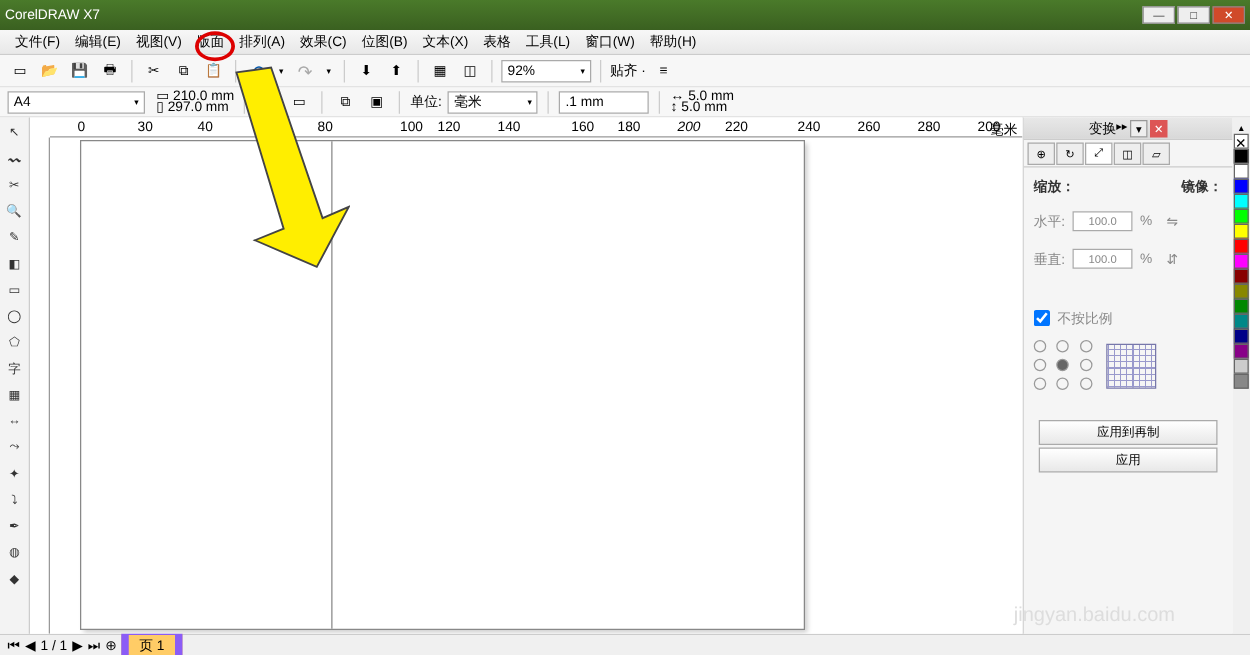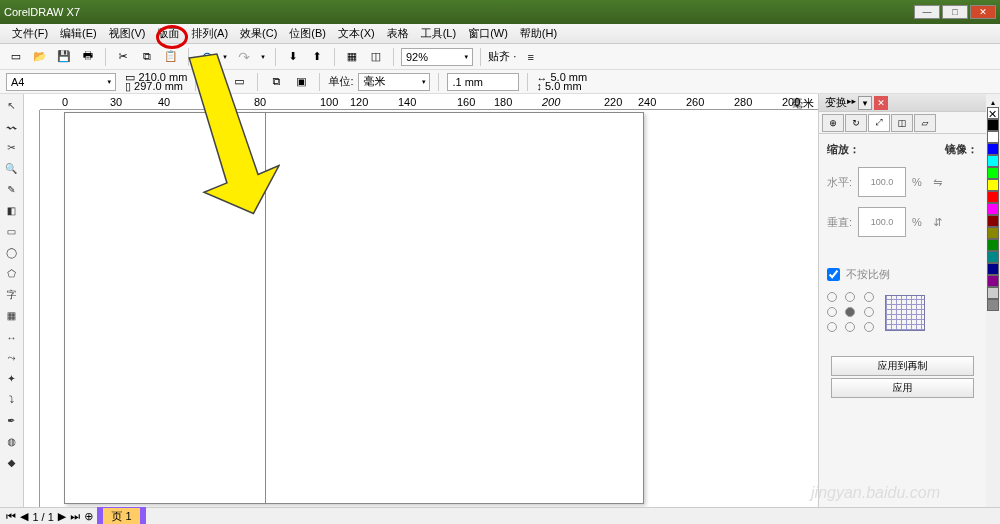--- a/index.html
+++ b/index.html
@@ -24,41 +24,41 @@
 .toolbox{width:24px;background:#f3f3f3;border-right:1px solid #ccc;display:flex;flex-direction:column;align-items:center;padding-top:2px;gap:2px}
 .tool{width:20px;height:19px;display:flex;align-items:center;justify-content:center;font-size:10px;color:#333}
 .canvas-area{flex:1;position:relative;background:#fff;overflow:hidden}
 .hruler{height:16px;background:#fff;border-bottom:1px solid #999;position:relative;font-size:8px;margin-left:16px}
 .hruler span{position:absolute;top:2px}
 .vruler{width:16px;background:#fff;border-right:1px solid #999;position:absolute;left:0;top:16px;bottom:0}
 .page{position:absolute;left:40px;top:18px;width:580px;height:392px;background:#fff;border:1px solid #888;box-shadow:2px 2px 4px rgba(0,0,0,.2)}
 .page-divider{position:absolute;left:200px;top:0;bottom:0;width:1px;background:#888}
 .arrow{position:absolute;left:180px;top:48px;z-index:40;pointer-events:none}
 .docker{width:168px;background:#f5f5f5;border-left:1px solid #ccc;display:flex;flex-direction:column}
-.docker-title{height:18px;background:linear-gradient(#e8e8e8,#d8d8d8);display:flex;align-items:center;padding:0 6px;border-bottom:1px solid #ccc;justify-content:flex-start}
+.docker-title{height:18px;background:linear-gradient(#e8e8e8,#d8d8d8);display:flex;align-items:center;padding:0 6px;border-bottom:1px solid #ccc;justify-content:center}
 .docker-title .btns{display:flex;gap:2px}
 .dk-closebtn{width:14px;height:14px;background:#d55;color:#fff;font-size:9px;display:flex;align-items:center;justify-content:center}
 .docker-tabs{height:22px;display:flex;align-items:center;padding:3px;gap:1px;border-bottom:1px solid #ccc}
 .dtab{width:22px;height:18px;border:1px solid #aaa;background:#eee;display:flex;align-items:center;justify-content:center;font-size:9px}
 .dtab.active{background:#fff}
 .docker-body{flex:1;padding:8px;display:flex;flex-direction:column;gap:10px}
 .drow{display:flex;align-items:center;gap:6px;color:#888;font-size:10px}
-.spinner{width:48px;height:30px;border:1px solid #aaa;background:#fff;display:flex;align-items:center;justify-content:center;font-size:9px}
+.spinner{width:48px;height:16px;border:1px solid #aaa;background:#fff;display:flex;align-items:center;justify-content:center;font-size:9px}
 .bigbtn{height:20px;border:1px solid #aaa;background:linear-gradient(#fff,#e8e8e8);display:flex;align-items:center;justify-content:center;font-size:10px;margin:2px 4px}
 .grid-anchor{width:52px;height:42px;display:grid;grid-template-columns:repeat(3,1fr);grid-template-rows:repeat(3,1fr);gap:3px}
 .grid-anchor div{border:1px solid #999;border-radius:50%;width:10px;height:10px}
 .grid-anchor div.sel{background:#666}
 .colorbar{width:14px;background:#f0f0f0;display:flex;flex-direction:column;align-items:center;padding-top:4px;gap:0}
 .swatch{width:12px;height:12px;border:1px solid #666}
 .pagenav{height:18px;background:#f0f0f0;border-top:1px solid #ccc;display:flex;align-items:center;padding:0 6px;gap:4px;font-size:10px}
 .pagetab{padding:1px 8px;background:#fc6;border:6px solid #8b5cf6}
 .statusbar{height:20px;background:#f0f0f0;border-top:1px solid #ccc;display:flex;align-items:center;padding:0 6px;gap:10px;font-size:10px}
 .ime{display:flex;align-items:center;gap:2px;margin-left:auto}
 .ime-box{width:16px;height:14px;border:1px solid #999;background:#fff;display:flex;align-items:center;justify-content:center;font-size:9px}
-.watermark{position:absolute;right:60px;bottom:22px;color:#ddd;font-size:16px;font-style:italic;z-index:5}
+.watermark{position:absolute;right:60px;bottom:22px;color:#ddd;font-size:16px;z-index:5}
 </style>
 </head>
 <body>
 
 <div class="titlebar">
   <span>CorelDRAW X7</span>
   <div class="spacer"></div>
   <div class="winbtn">—</div>
   <div class="winbtn">□</div>
   <div class="winbtn close">✕</div>
@@ -172,21 +172,21 @@
         <span style="left: 70px;">30</span>
         <span style="left: 118px;">40</span>
         <span style="left: 166px;">60</span>
         <span style="left: 214px;">80</span>
         <span style="left: 280px;">100</span>
         <span style="left: 310px;">120</span>
         <span style="left: 358px;">140</span>
         <span style="left: 417px;">160</span>
         <span style="left: 454px;">180</span>
         <span style="left: 502px; font-style: italic;">200</span>
-        <span style="left: 564px;">220</span>
+        <span style="left: 540px;">220</span>
         <span style="left: 598px;">240</span>
         <span style="left: 646px;">260</span>
         <span style="left: 694px;">280</span>
         <span style="left: 742px;">200</span>
         <span style="right: 4px;">毫米</span>
       </div>
     <div class="vruler"></div>
     <div class="page">
       <div class="page-divider"></div>
     </div>

